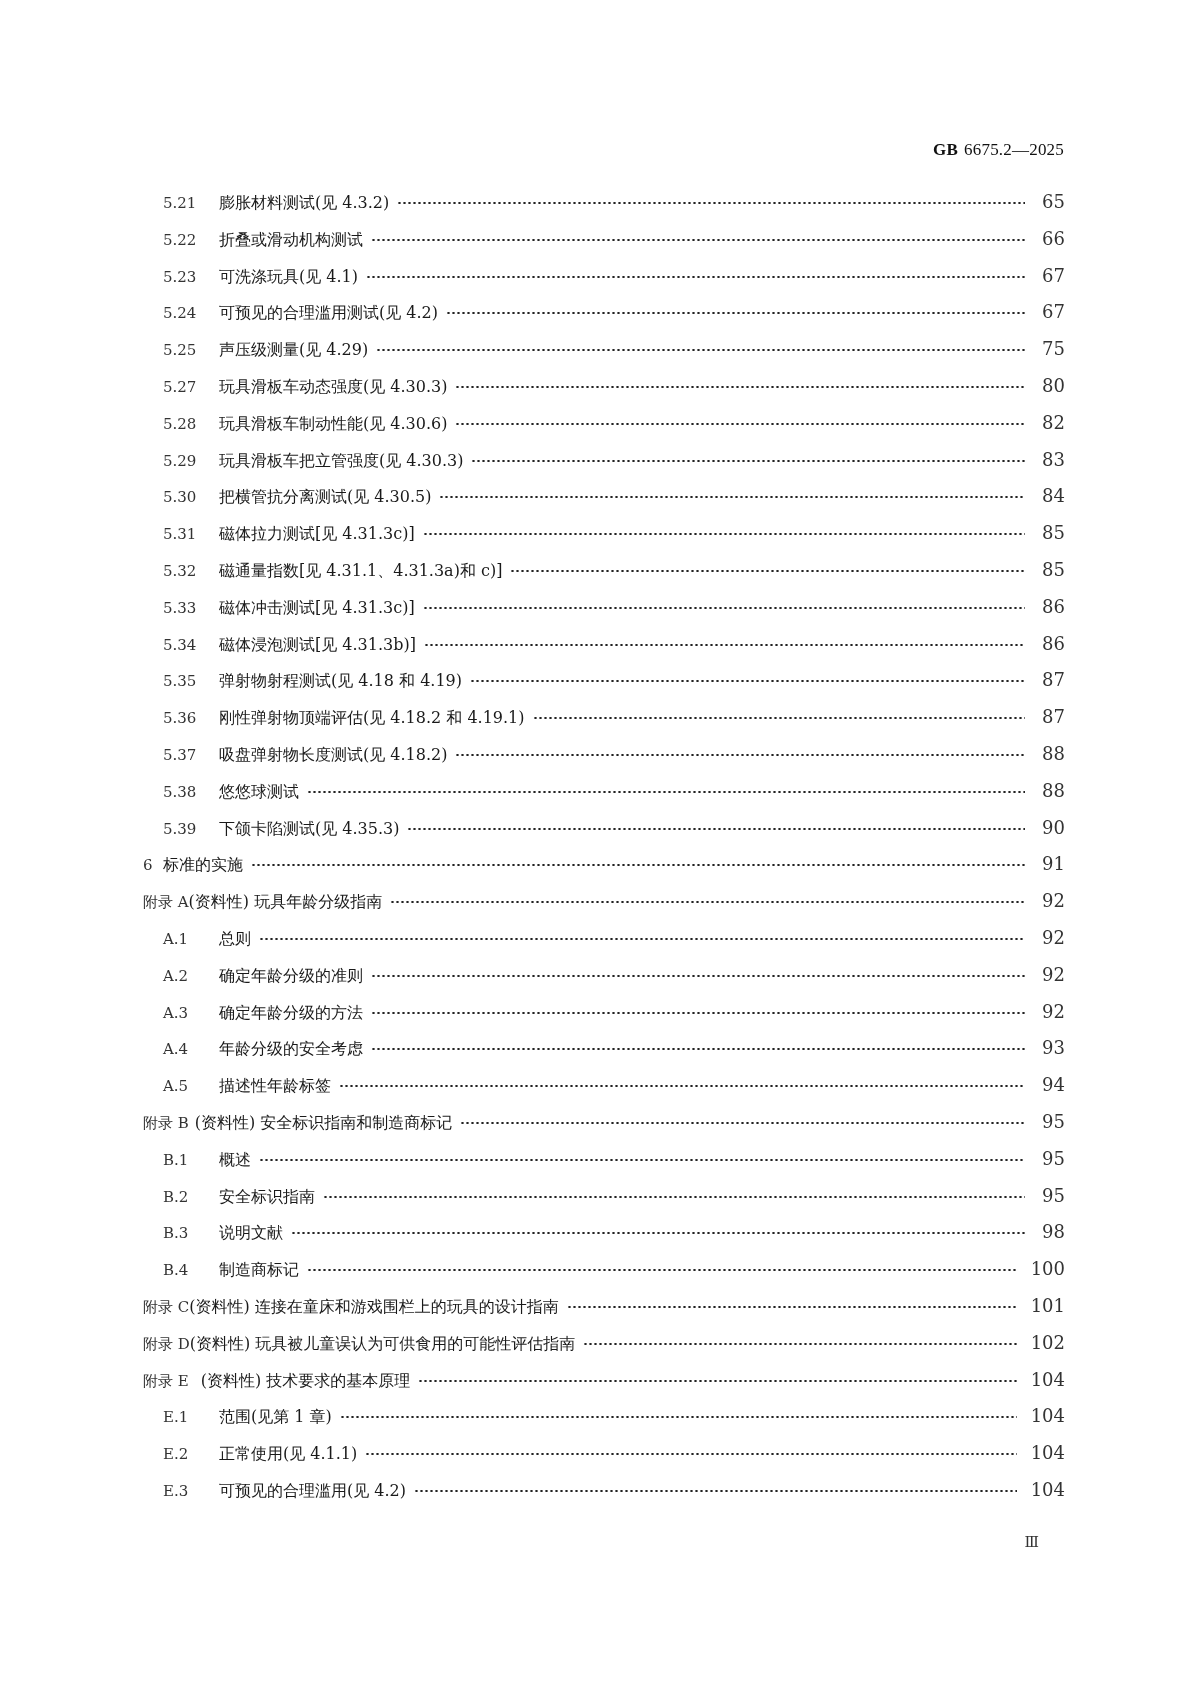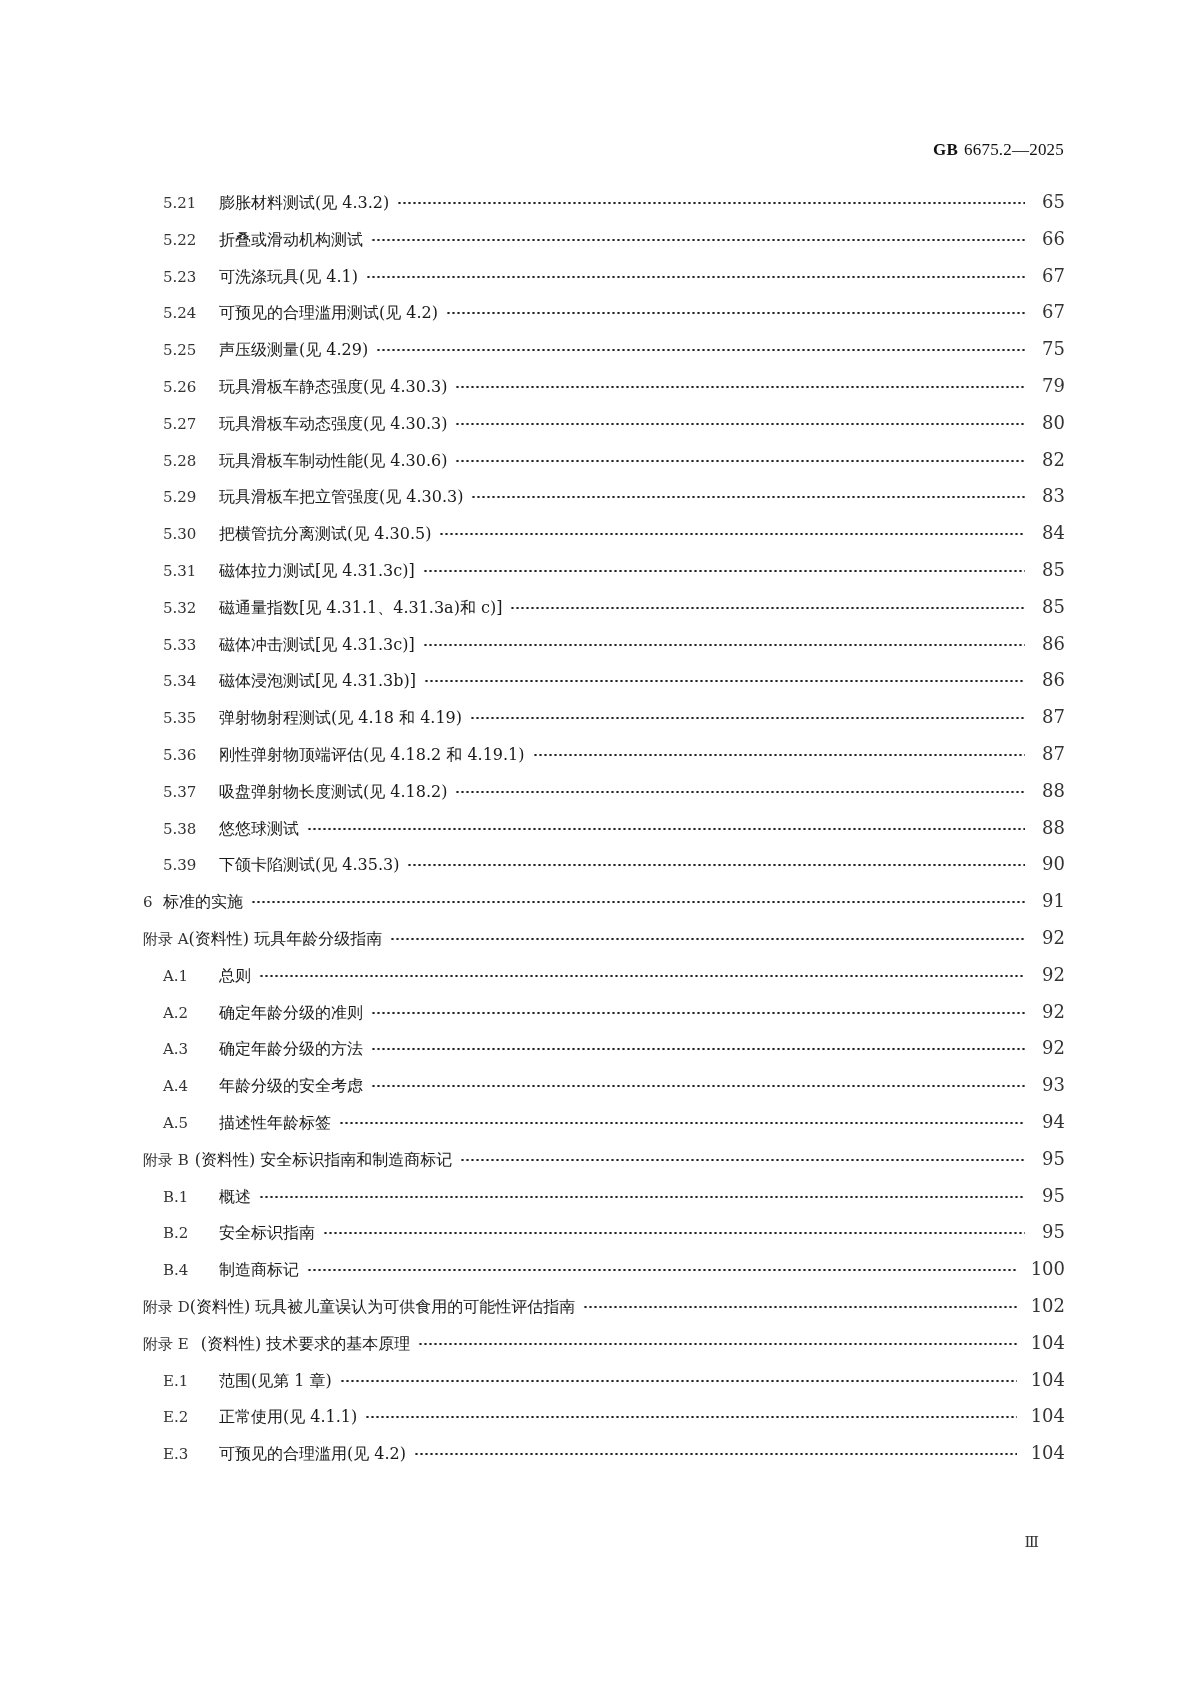--- a/index.html
+++ b/index.html
@@ -121,26 +121,20 @@
       <span class="toc-leader"></span>
       <span class="toc-page">67</span>
     </li>
     <li class="toc-row lvl-sub">
       <span class="toc-num">5.25</span>
       <span class="toc-title">声压级测量(见 4.29)</span>
       <span class="toc-leader"></span>
       <span class="toc-page">75</span>
     </li>
     <li class="toc-row lvl-sub">
-      <span class="toc-num">5.26</span>
-      <span class="toc-title">玩具滑板车静态强度(见 4.30.3)</span>
-      <span class="toc-leader"></span>
-      <span class="toc-page">79</span>
-    </li>
-    <li class="toc-row lvl-sub">
       <span class="toc-num">5.27</span>
       <span class="toc-title">玩具滑板车动态强度(见 4.30.3)</span>
       <span class="toc-leader"></span>
       <span class="toc-page">80</span>
     </li>
     <li class="toc-row lvl-sub">
       <span class="toc-num">5.28</span>
       <span class="toc-title">玩具滑板车制动性能(见 4.30.6)</span>
       <span class="toc-leader"></span>
       <span class="toc-page">82</span>
@@ -265,24 +259,36 @@
       <span class="toc-leader"></span>
       <span class="toc-page">95</span>
     </li>
     <li class="toc-row lvl-appsub">
       <span class="toc-num">B.2</span>
       <span class="toc-title">安全标识指南</span>
       <span class="toc-leader"></span>
       <span class="toc-page">95</span>
     </li>
     <li class="toc-row lvl-appsub">
+      <span class="toc-num">B.3</span>
+      <span class="toc-title">说明文献</span>
+      <span class="toc-leader"></span>
+      <span class="toc-page">98</span>
+    </li>
+    <li class="toc-row lvl-appsub">
       <span class="toc-num">B.4</span>
       <span class="toc-title">制造商标记</span>
       <span class="toc-leader"></span>
       <span class="toc-page">100</span>
+    </li>
+    <li class="toc-row lvl-appx">
+      <span class="toc-num" style="margin-right: 0px;">附录 C</span>
+      <span class="toc-title">(资料性)  连接在童床和游戏围栏上的玩具的设计指南</span>
+      <span class="toc-leader"></span>
+      <span class="toc-page">101</span>
     </li>
     <li class="toc-row lvl-appx">
       <span class="toc-num" style="margin-right: 0px;">附录 D</span>
       <span class="toc-title">(资料性)  玩具被儿童误认为可供食用的可能性评估指南</span>
       <span class="toc-leader"></span>
       <span class="toc-page">102</span>
     </li>
     <li class="toc-row lvl-appx">
       <span class="toc-num" style="margin-right: 12px;">附录 E</span>
       <span class="toc-title">(资料性)  技术要求的基本原理</span>

